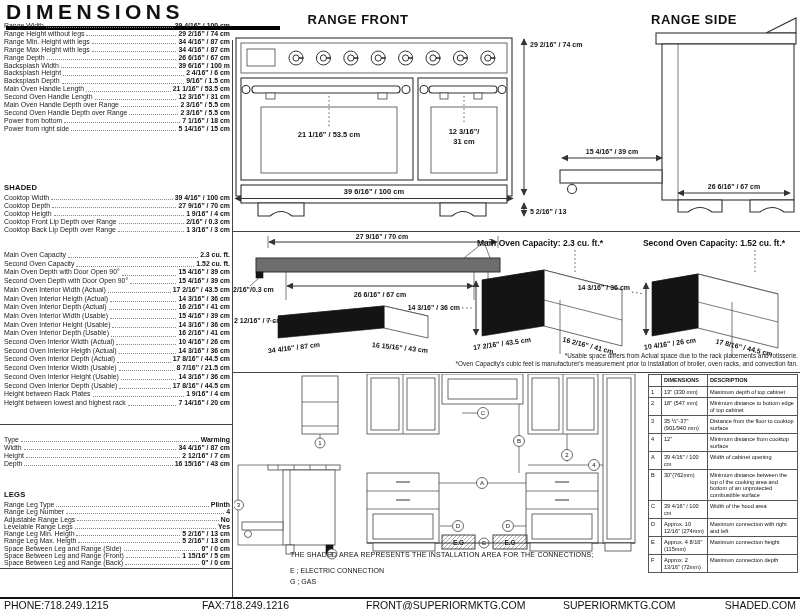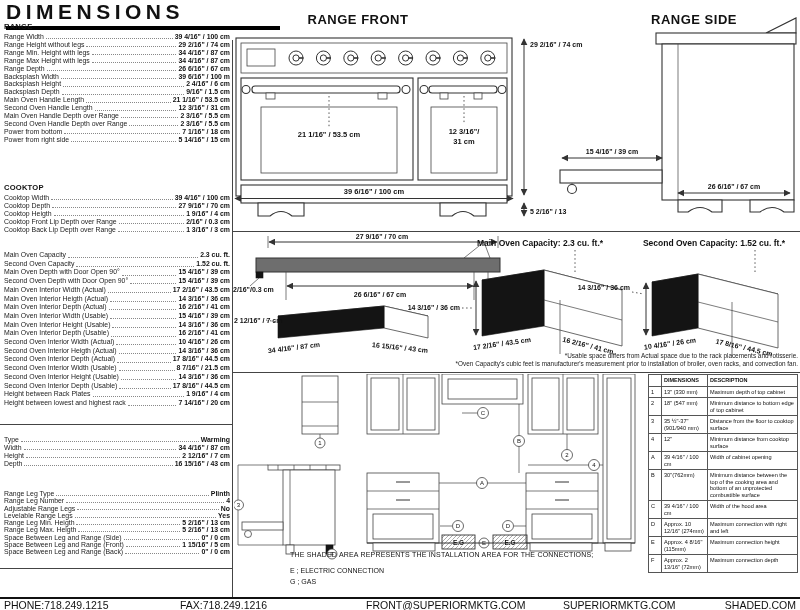--- a/index.html
+++ b/index.html
@@ -48,37 +48,36 @@
   .install-legend1{position:absolute;left:290px;top:567px;font-size:7px;}
   .install-legend2{position:absolute;left:290px;top:578px;font-size:7px;}
   
   #dim-table{position:absolute;left:648px;top:374px;width:149px;border-collapse:collapse;
              font-size:5.6px;line-height:6.5px;table-layout:fixed;}
   #dim-table th,#dim-table td{border:1px solid #555;padding:2px 2px;vertical-align:top;
              text-align:left;word-wrap:break-word;}
   #dim-table th{font-weight:bold;font-size:5.5px;}
   
   .footer-item{position:absolute;top:599px;font-size:10.5px;color:#111;white-space:nowrap;}
-  #f-phone{left:4px}#f-fax{left:180px}#f-email{left:366px}#f-site{left:563px}#f-ilve{right:4px}
+  #f-phone{left:4px}#f-fax{left:202px}#f-email{left:366px}#f-site{left:563px}#f-ilve{right:4px}
 </style>
 </head>
 <body>
 
 <div class="sheet">
 
   <div class="page-title">DIMENSIONS</div>
   <div class="vline"></div>
   <div class="hline" id="line-mid1"></div>
   <div class="hline" id="line-mid2"></div>
   <div class="hline" id="line-left1"></div>
   <div class="hline" id="line-left2"></div>
   <div class="hline" id="line-footer"></div>
 
   <div class="spec-section" id="sec-range">
-    <div class="spec-heading">RANGE</div>
 
       <div class="spec-row">
         <span class="spec-label">Range Width</span>
         <span class="spec-dots"></span>
         <span class="spec-value">39 4/16" / 100 cm</span>
       </div>
 
       <div class="spec-row">
         <span class="spec-label">Range Height without legs</span>
         <span class="spec-dots"></span>
@@ -152,21 +151,21 @@
       </div>
 
       <div class="spec-row">
         <span class="spec-label">Power from right side</span>
         <span class="spec-dots"></span>
         <span class="spec-value">5 14/16" / 15 cm</span>
       </div>
 
   </div>
   <div class="spec-section" id="sec-cooktop">
-    <div class="spec-heading">COOKTOP</div>
+    <div class="spec-heading">SHADED</div>
 
       <div class="spec-row">
         <span class="spec-label">Cooktop Width</span>
         <span class="spec-dots"></span>
         <span class="spec-value">39 4/16" / 100 cm</span>
       </div>
 
       <div class="spec-row">
         <span class="spec-label">Cooktop Depth</span>
         <span class="spec-dots"></span>
@@ -324,20 +323,21 @@
       </div>
 
       <div class="spec-row">
         <span class="spec-label">Depth</span>
         <span class="spec-dots"></span>
         <span class="spec-value">16 15/16" / 43 cm</span>
       </div>
 
   </div>
   <div class="spec-section" id="sec-legs">
+    <div class="spec-heading">LEGS</div>
 
       <div class="spec-row">
         <span class="spec-label">Range Leg Type</span>
         <span class="spec-dots"></span>
         <span class="spec-value">Plinth</span>
       </div>
 
       <div class="spec-row">
         <span class="spec-label">Range Leg Number</span>
         <span class="spec-dots"></span>

